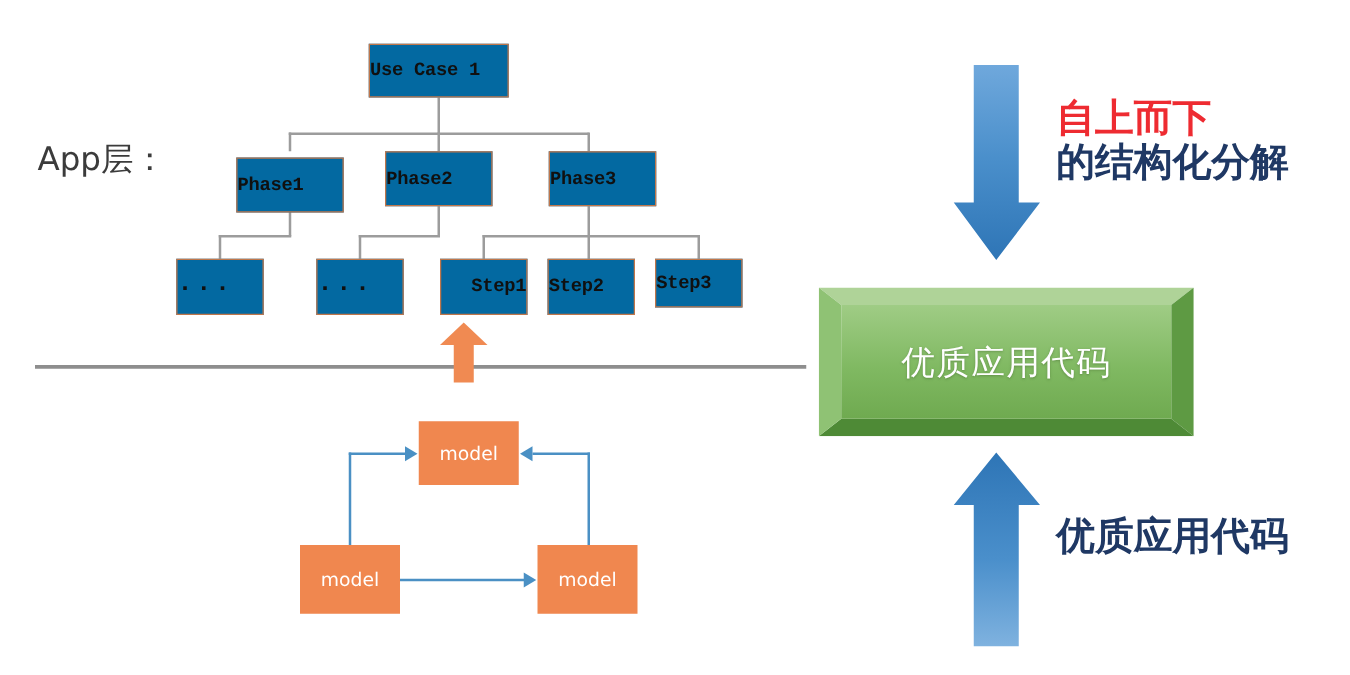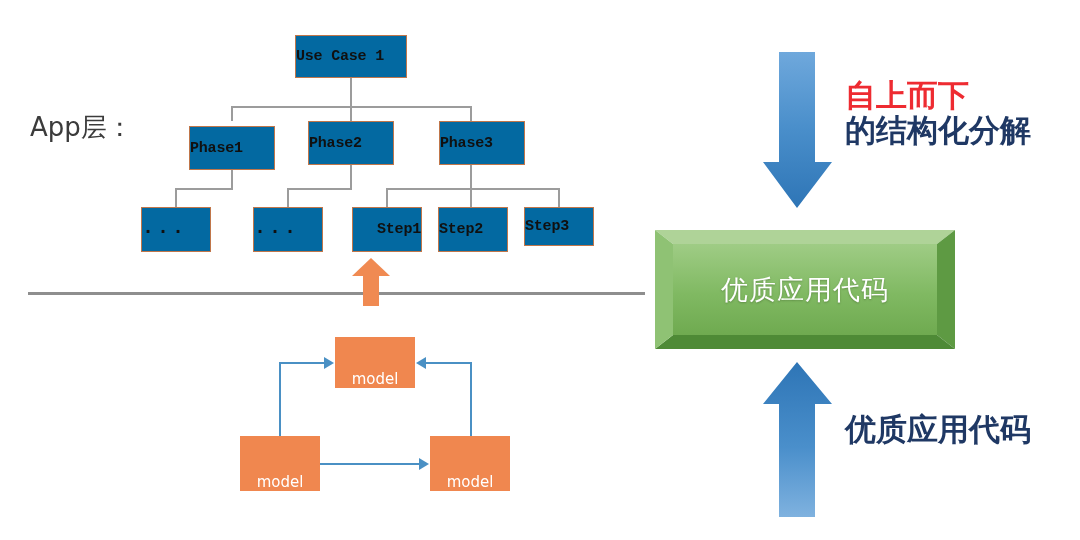--- a/index.html
+++ b/index.html
@@ -71,21 +71,21 @@
     border-bottom:18px solid #F08A52;
   }
 
   
   .mbox {
     position:absolute;
     background:#F0874F;
     color:#ffffff;
     font-size:15px;
     font-family:"DejaVu Sans", sans-serif;
-    display:flex; align-items:flex-end; justify-content:center;
+    display:flex; align-items:center; justify-content:center;
   }
 
   
   .bline { position:absolute; background:#4A90C4; }
   .bline.v { width:1.6px; }
   .bline.h { height:1.6px; }
   .barrow { position:absolute; width:0; height:0; }
   .barrow.right {
     border-top:6px solid transparent;
     border-bottom:6px solid transparent;

